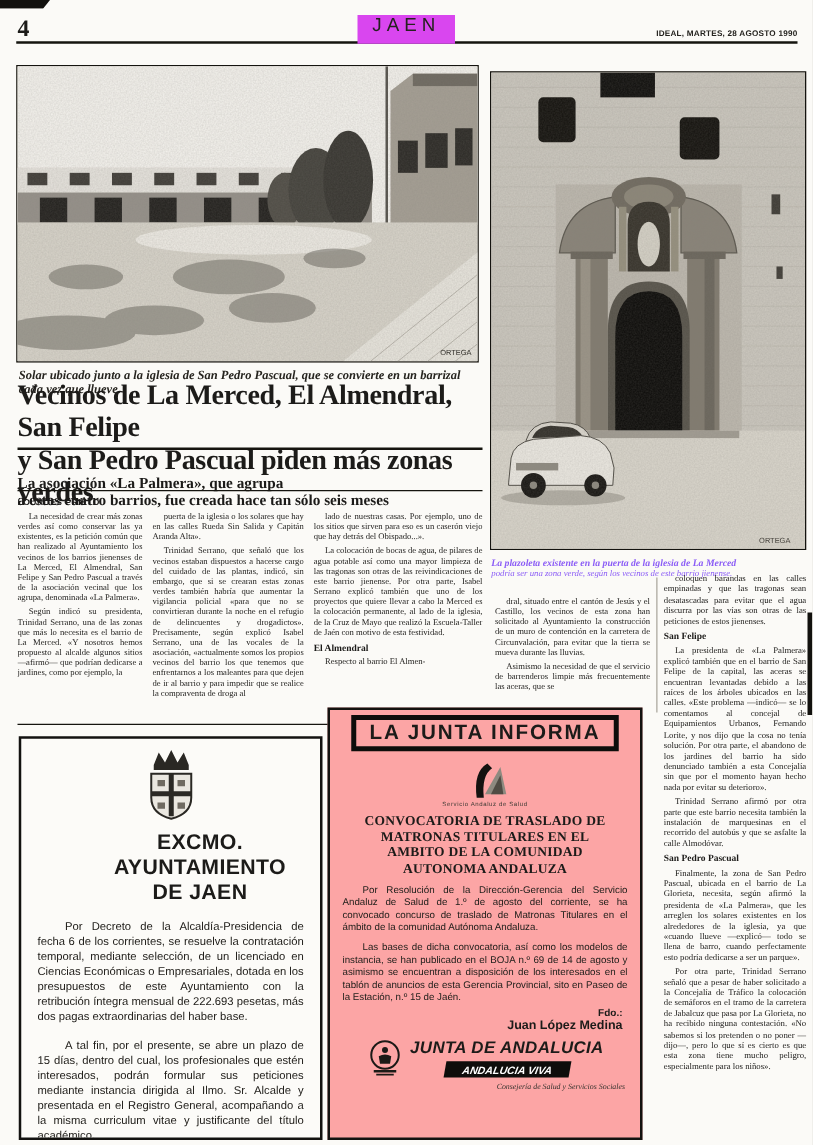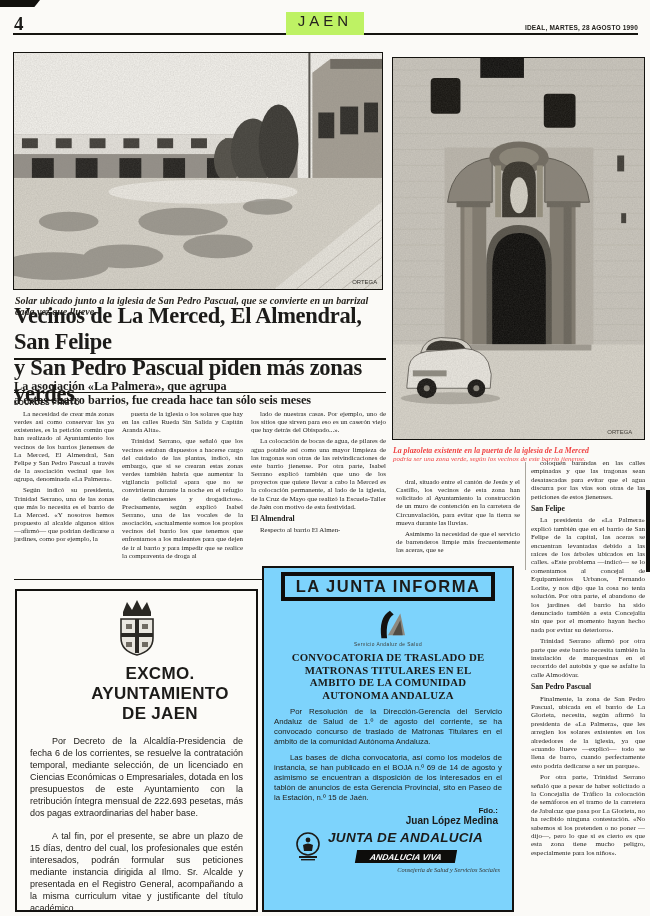--- a/index.html
+++ b/index.html
@@ -11,33 +11,33 @@
   }
   
   .artifact-tl { position:absolute; left:0; top:0; width:40px; height:7px; background:#12110e;
     clip-path:polygon(0 0,100% 0,86% 100%,0 100%); }
   .artifact-right { position:absolute; left:646px; top:490px; width:4px; height:82px; background:#12110e; }
 
   
   .pagenum { position:absolute; left:14px; top:13px; font-size:19px; font-weight:700; }
   .header-rule { position:absolute; left:13px; top:33px; width:625px; height:2px; background:#15140f; }
   .section-wrap { position:absolute; left:0; top:12px; width:650px; text-align:center; z-index:2; }
-  .section-title { display:inline-block; background:#bef264; padding:0 12px; height:23px;
+  .section-title { display:inline-block; background:#d946ef; padding:0 12px; height:23px;
     font-family:"Liberation Sans", sans-serif; font-size:15px; letter-spacing:4px; color:#24221e; }
   .masthead { position:absolute; right:12px; top:24px; font-family:"Liberation Sans", sans-serif;
     font-size:6.5px; font-weight:700; letter-spacing:.2px; color:#24221e; }
 
   
   .photo { position:absolute; border:1px solid #14130f; background:#d9d6cd; }
   .photo svg { display:block; width:100%; height:100%; }
   .photo-left { left:13px; top:52px; width:370px; height:238px; }
   .photo-right { left:392px; top:57px; width:253px; height:383px; }
   .caption-left { position:absolute; left:15px; top:295px; width:368px;
     font-style:italic; font-weight:700; font-size:10px; color:#26241f; }
-  .caption-right { position:absolute; left:393px; top:446px; width:250px; color:#ef4444; }
+  .caption-right { position:absolute; left:393px; top:446px; width:250px; color:#8b5cf6; }
   .caption-right .l1 { font-style:italic; font-weight:700; font-size:7.8px; line-height:9px; }
   .caption-right .l2 { font-style:italic; font-size:7px; line-height:8.5px; }
 
   
   .headline { position:absolute; left:14px; top:303px; width:376px;
     font-size:22.5px; line-height:26px; font-weight:700; letter-spacing:-.3px; }
   .rule { position:absolute; background:#15140f; }
   .rule-a { left:14px; top:358px; width:372px; height:1.5px; }
   .subhead { position:absolute; left:14px; top:380px; width:372px; font-size:12.2px; line-height:13.8px; }
   .rule-b { left:14px; top:392px; width:372px; height:1px; }
@@ -62,21 +62,21 @@
   .ayto-ad { position:absolute; left:15px; top:589px; width:243px; height:323px;
     border:2.5px solid #131210; background:#fcfbf8; overflow:hidden; padding-top:7px; }
   .ayto-crest { display:block; margin:0 auto; }
   .ayto-title { margin-top:8px; text-align:center; font-family:"Liberation Sans", sans-serif;
     font-weight:700; font-size:17px; line-height:20px; letter-spacing:.3px;padding-left:47px; }
   .ayto-ad p { margin:11px 13px 0; font-family:"Liberation Sans", sans-serif;
     font-size:9px; line-height:12px; text-align:justify; text-indent:22px; color:#22201c; }
 
   
   .junta-ad { position:absolute; left:262px; top:566px; width:252px; height:346px;
-    border:2px solid #131210; background:#7dd3fc; overflow:hidden; }
+    border:2px solid #131210; background:#fca5a5; overflow:hidden; }
   .junta-banner { width:214px; margin:4px auto 0; border:4px solid #0e0d0b; padding:1px 0;
     text-align:center; font-family:"Liberation Sans", sans-serif; font-weight:700;
     font-size:16.5px; letter-spacing:1.5px; }
   .sas-logo { display:block; margin:5px auto 0; }
   .sas-caption { text-align:center; font-family:"Liberation Sans", sans-serif; font-size:4.8px;
     letter-spacing:.5px; color:#3a3832; }
   .conv-heading { width:212px; margin:4px auto 0; text-align:center; font-weight:700;
     font-size:10.8px; line-height:12.5px; letter-spacing:.2px; }
   .junta-ad p { margin:6px 10px 0; font-family:"Liberation Sans", sans-serif; font-size:7.8px;
     line-height:10px; text-align:justify; text-indent:16px; color:#22201c; }

